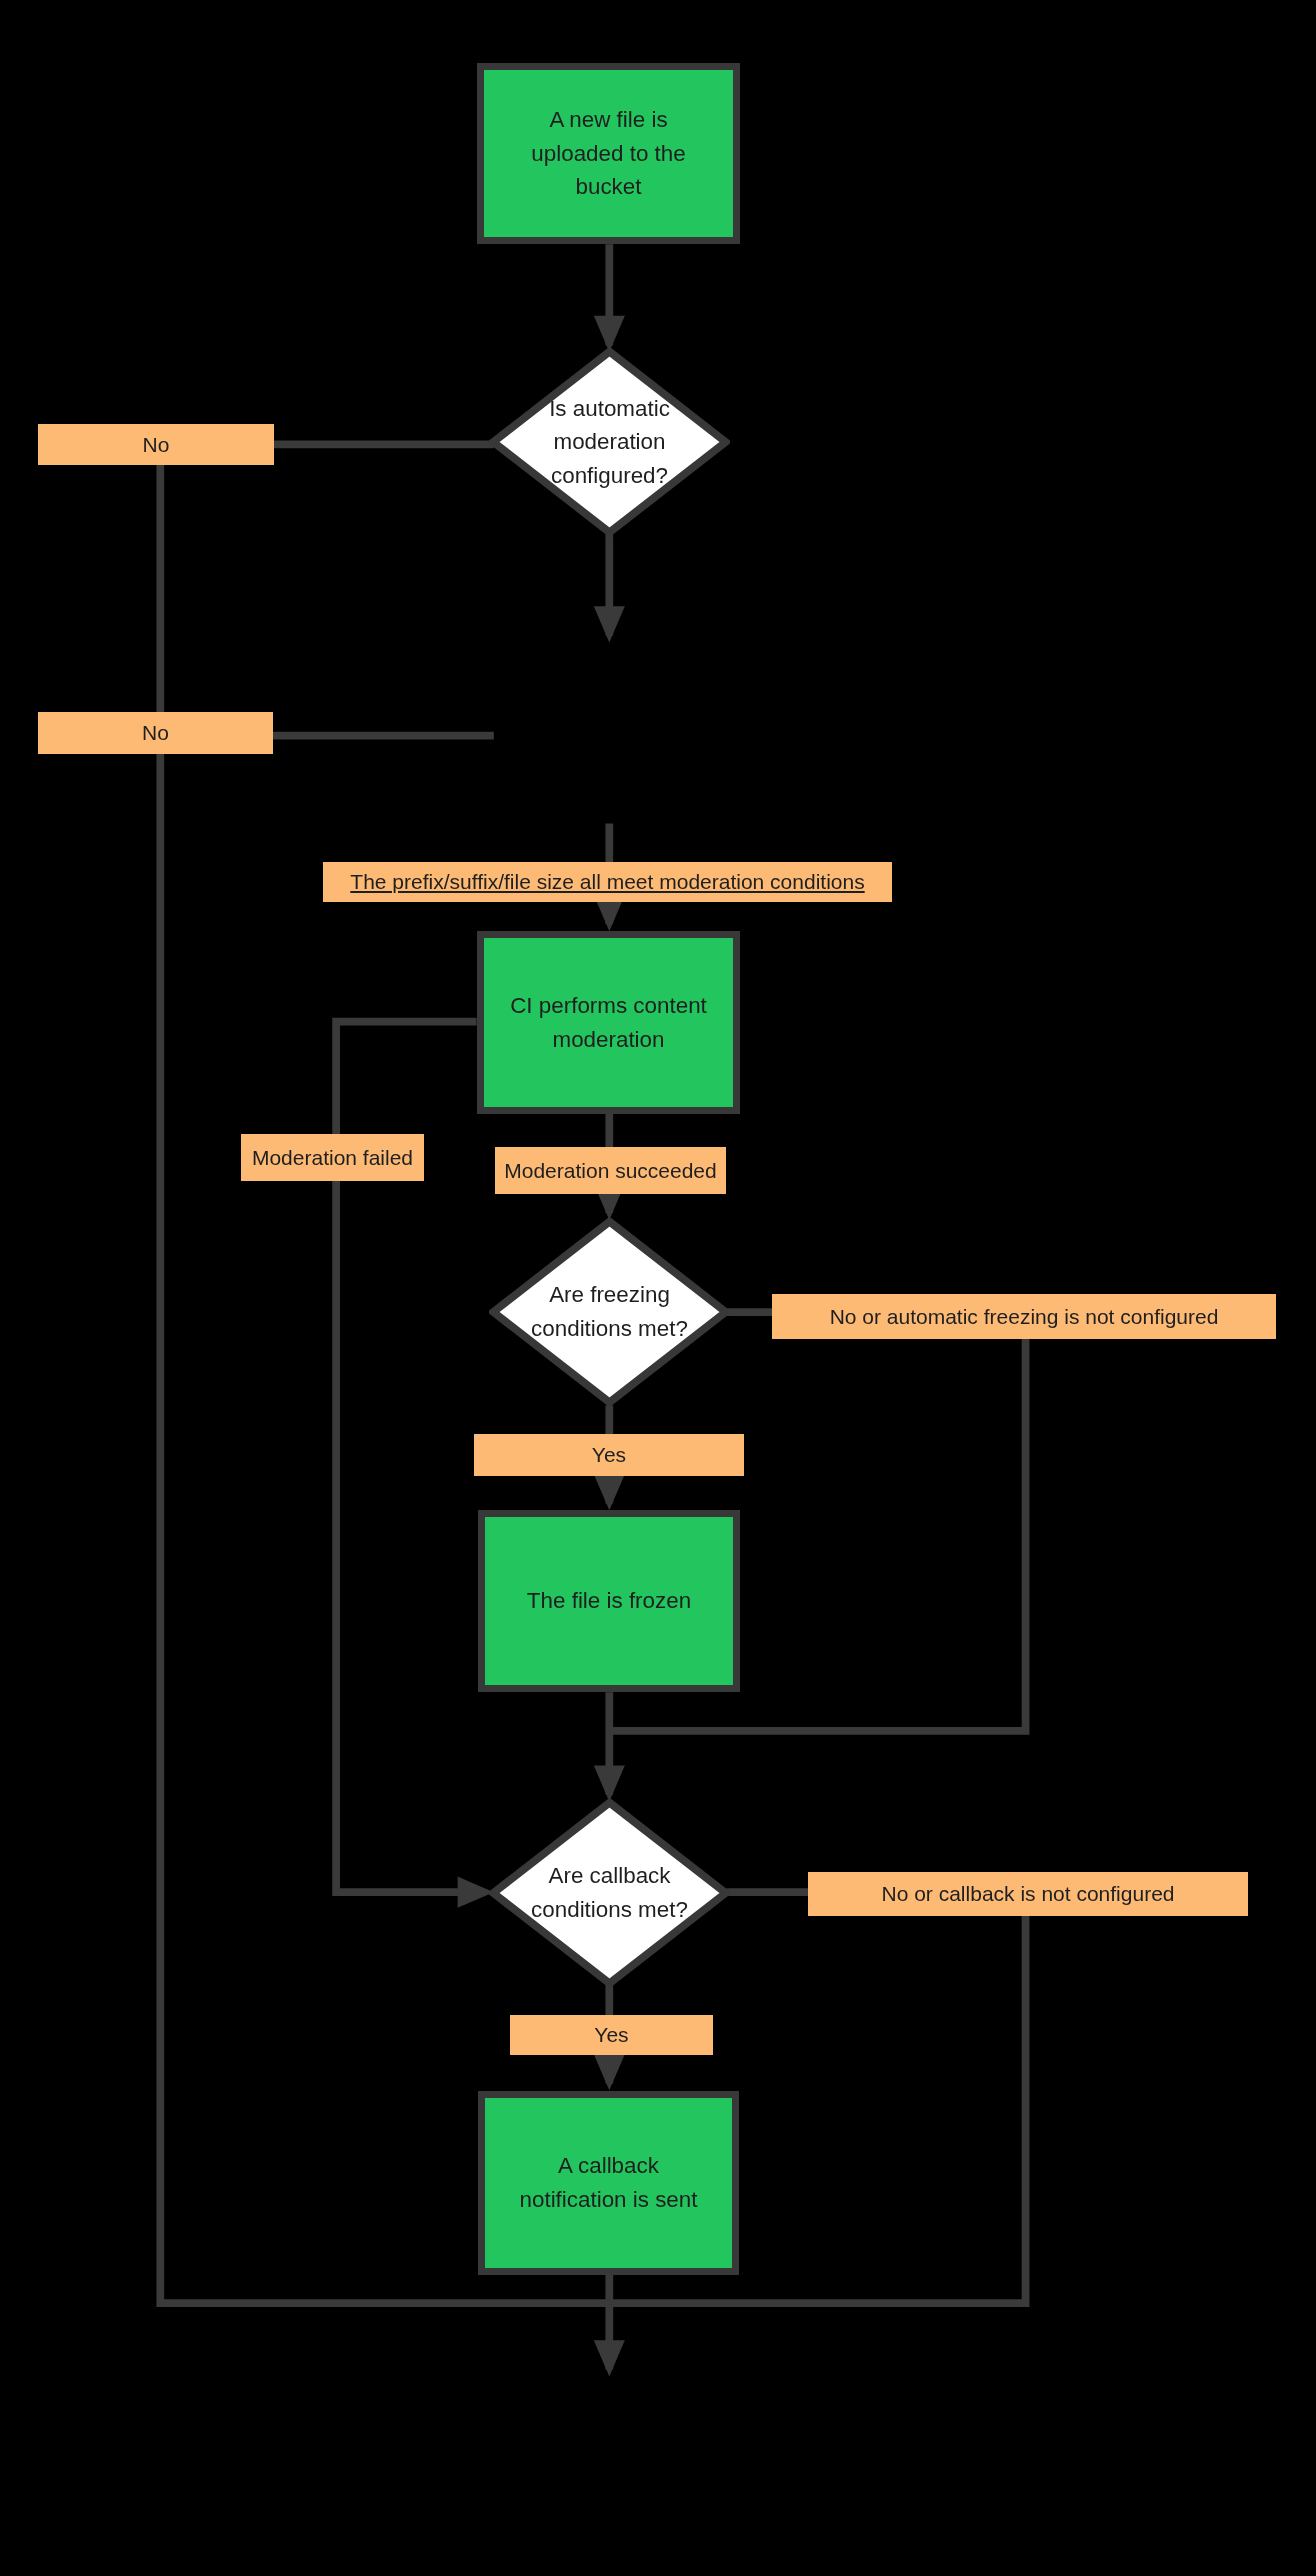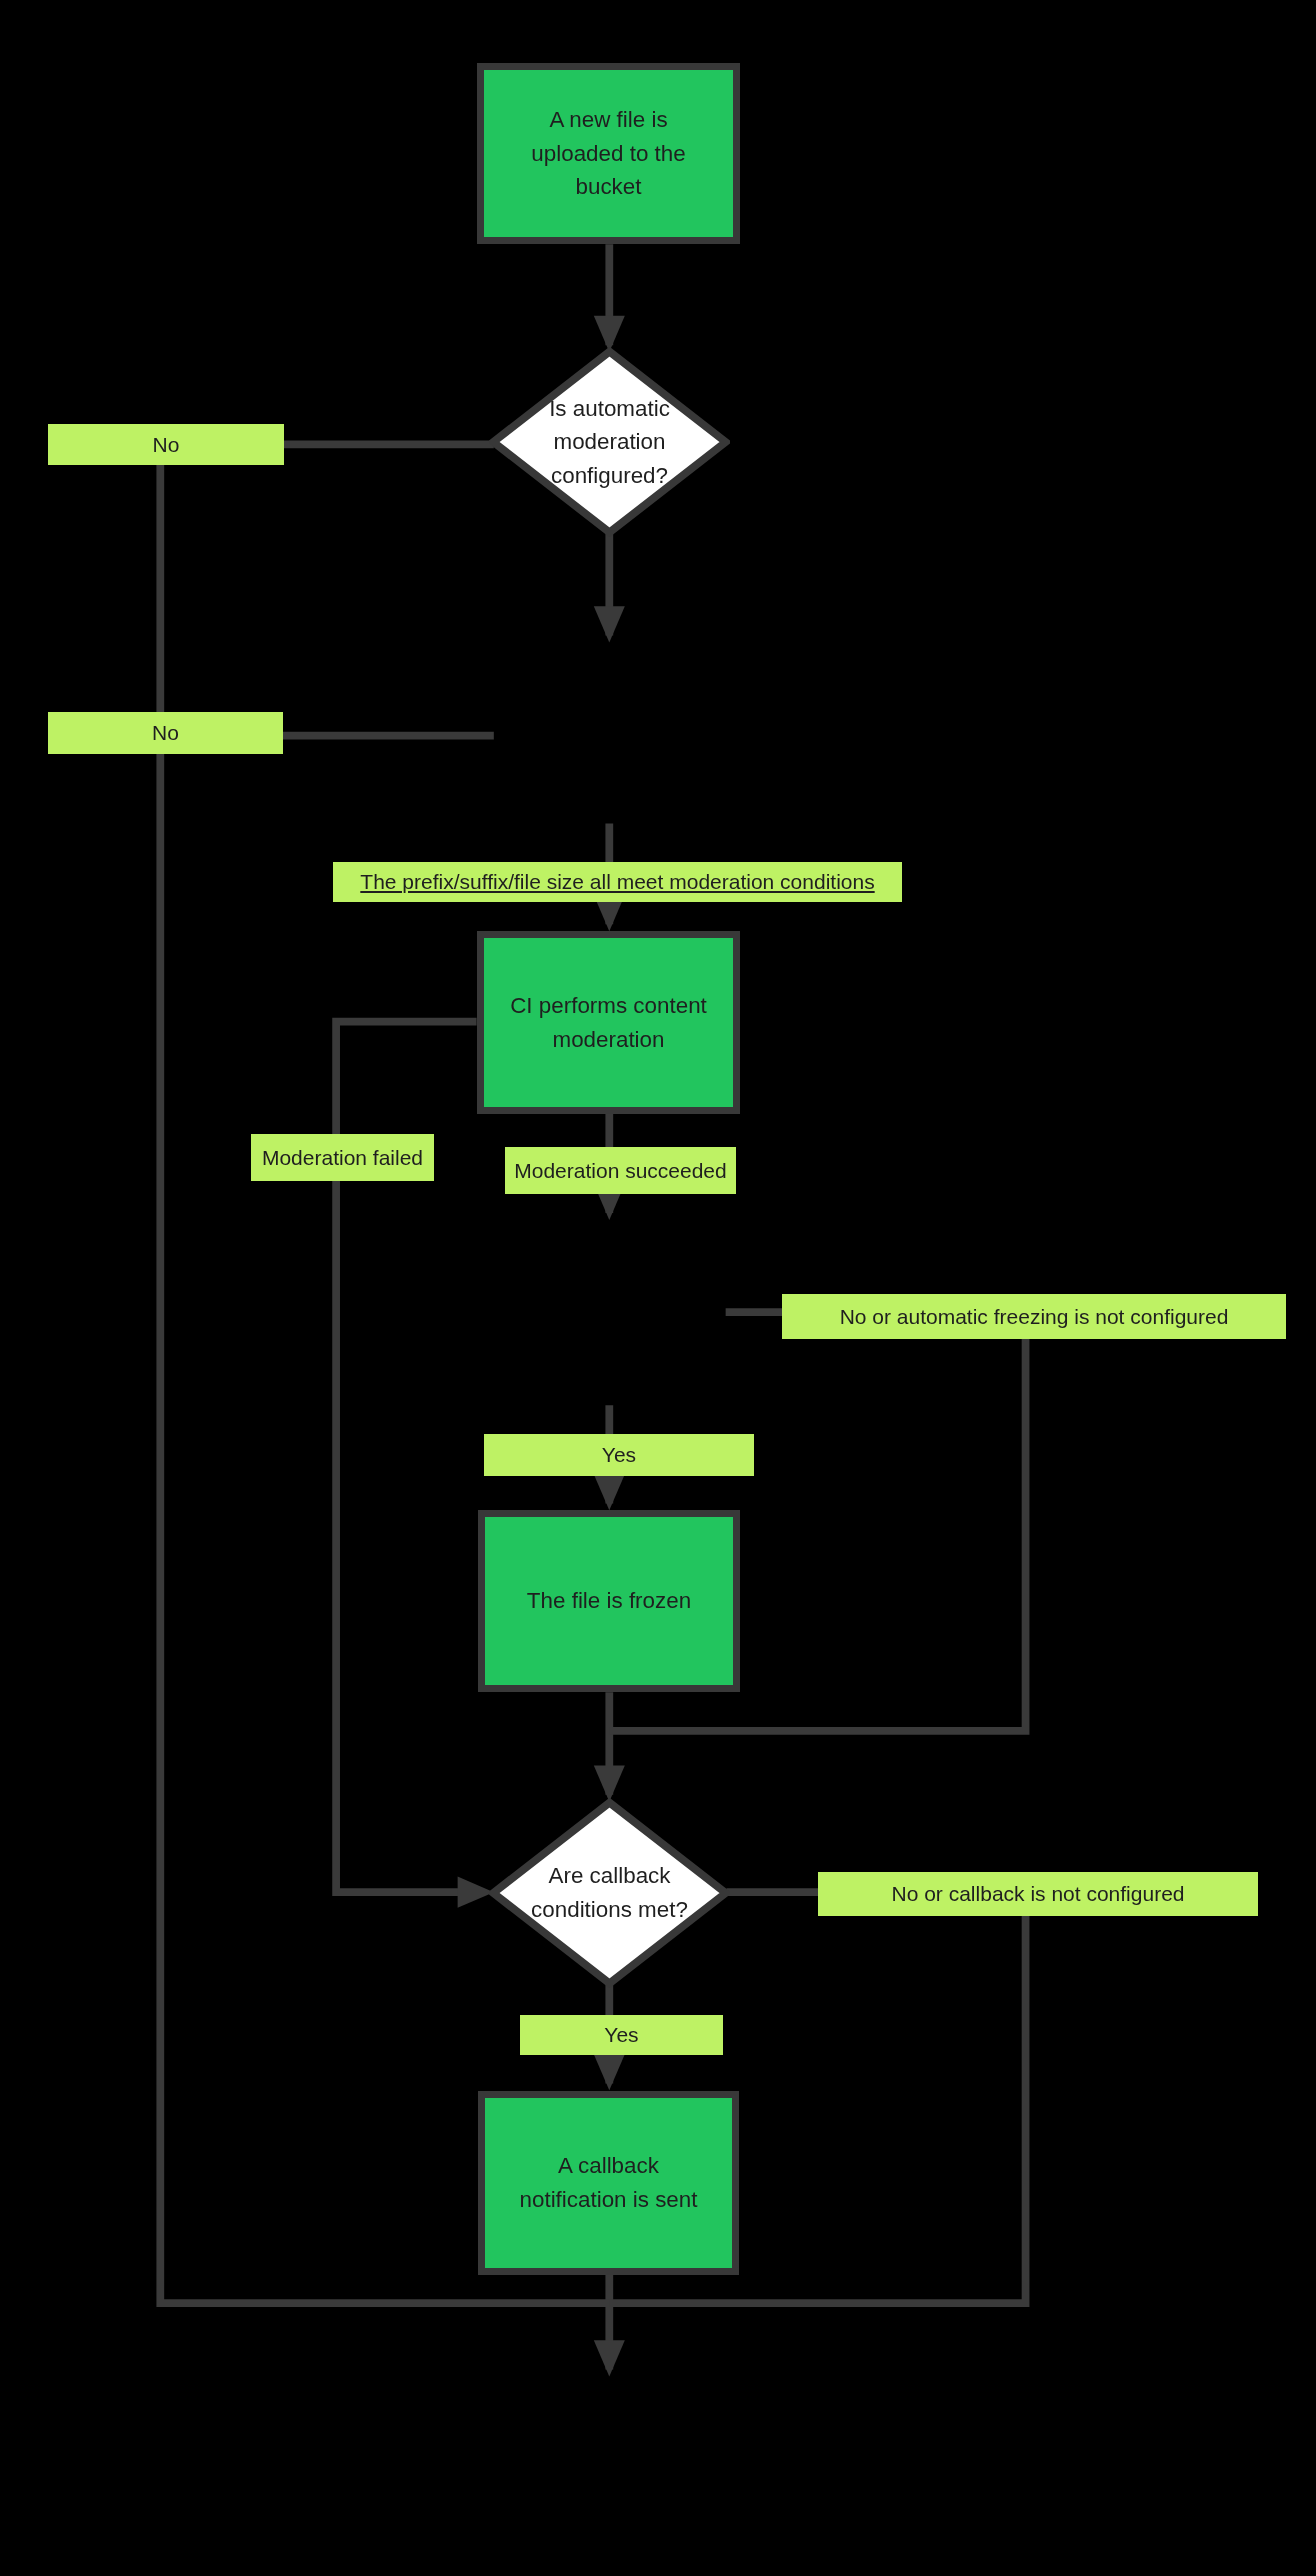--- a/index.html
+++ b/index.html
@@ -24,23 +24,23 @@
   .diamond{position:absolute;}
   .diamond svg{position:absolute;left:0;top:0;display:block;}
   .diamond-text{
     position:absolute;inset:0;
     display:flex;align-items:center;justify-content:center;
     text-align:center;font-size:22.4px;line-height:1.5;
     padding:0 29px;box-sizing:border-box;
   }
   .edge-label{
     position:absolute;box-sizing:border-box;
-    background:#bef264;
+    background:#fdba74;
     display:flex;align-items:center;justify-content:center;
-    text-align:center;font-size:21px;white-space:nowrap;margin-left:10px;
+    text-align:center;font-size:21px;white-space:nowrap;
   }
 </style>
 </head>
 <body>
 
 <div id="canvas">
 
   <svg class="edges" width="1316" height="2576" viewBox="0 0 1527 2988">
 
     <path d="M707 283 L707 400"></path>
@@ -90,20 +90,26 @@
 
 
   <div class="diamond" style="left:489px;top:347px;width:241px;height:190px;">
     <svg width="241" height="190" viewBox="0 0 280 220">
       <polygon points="140,5 275,110 140,215 5,110" fill="#ffffff" stroke="#383838" stroke-width="9"></polygon>
     </svg>
     <div class="diamond-text">Is automatic moderation configured?</div>
   </div>
 
 
+  <div class="diamond" style="left:489px;top:1217px;width:241px;height:190px;">
+    <svg width="241" height="190" viewBox="0 0 280 220">
+      <polygon points="140,5 275,110 140,215 5,110" fill="#ffffff" stroke="#383838" stroke-width="9"></polygon>
+    </svg>
+    <div class="diamond-text">Are freezing conditions met?</div>
+  </div>
 
   <div class="diamond" style="left:489px;top:1798px;width:241px;height:190px;">
     <svg width="241" height="190" viewBox="0 0 280 220">
       <polygon points="140,5 275,110 140,215 5,110" fill="#ffffff" stroke="#383838" stroke-width="9"></polygon>
     </svg>
     <div class="diamond-text">Are callback conditions met?</div>
   </div>
 
   <div class="edge-label" style="left:38px;top:424px;width:236px;height:41px;">No</div>
 

